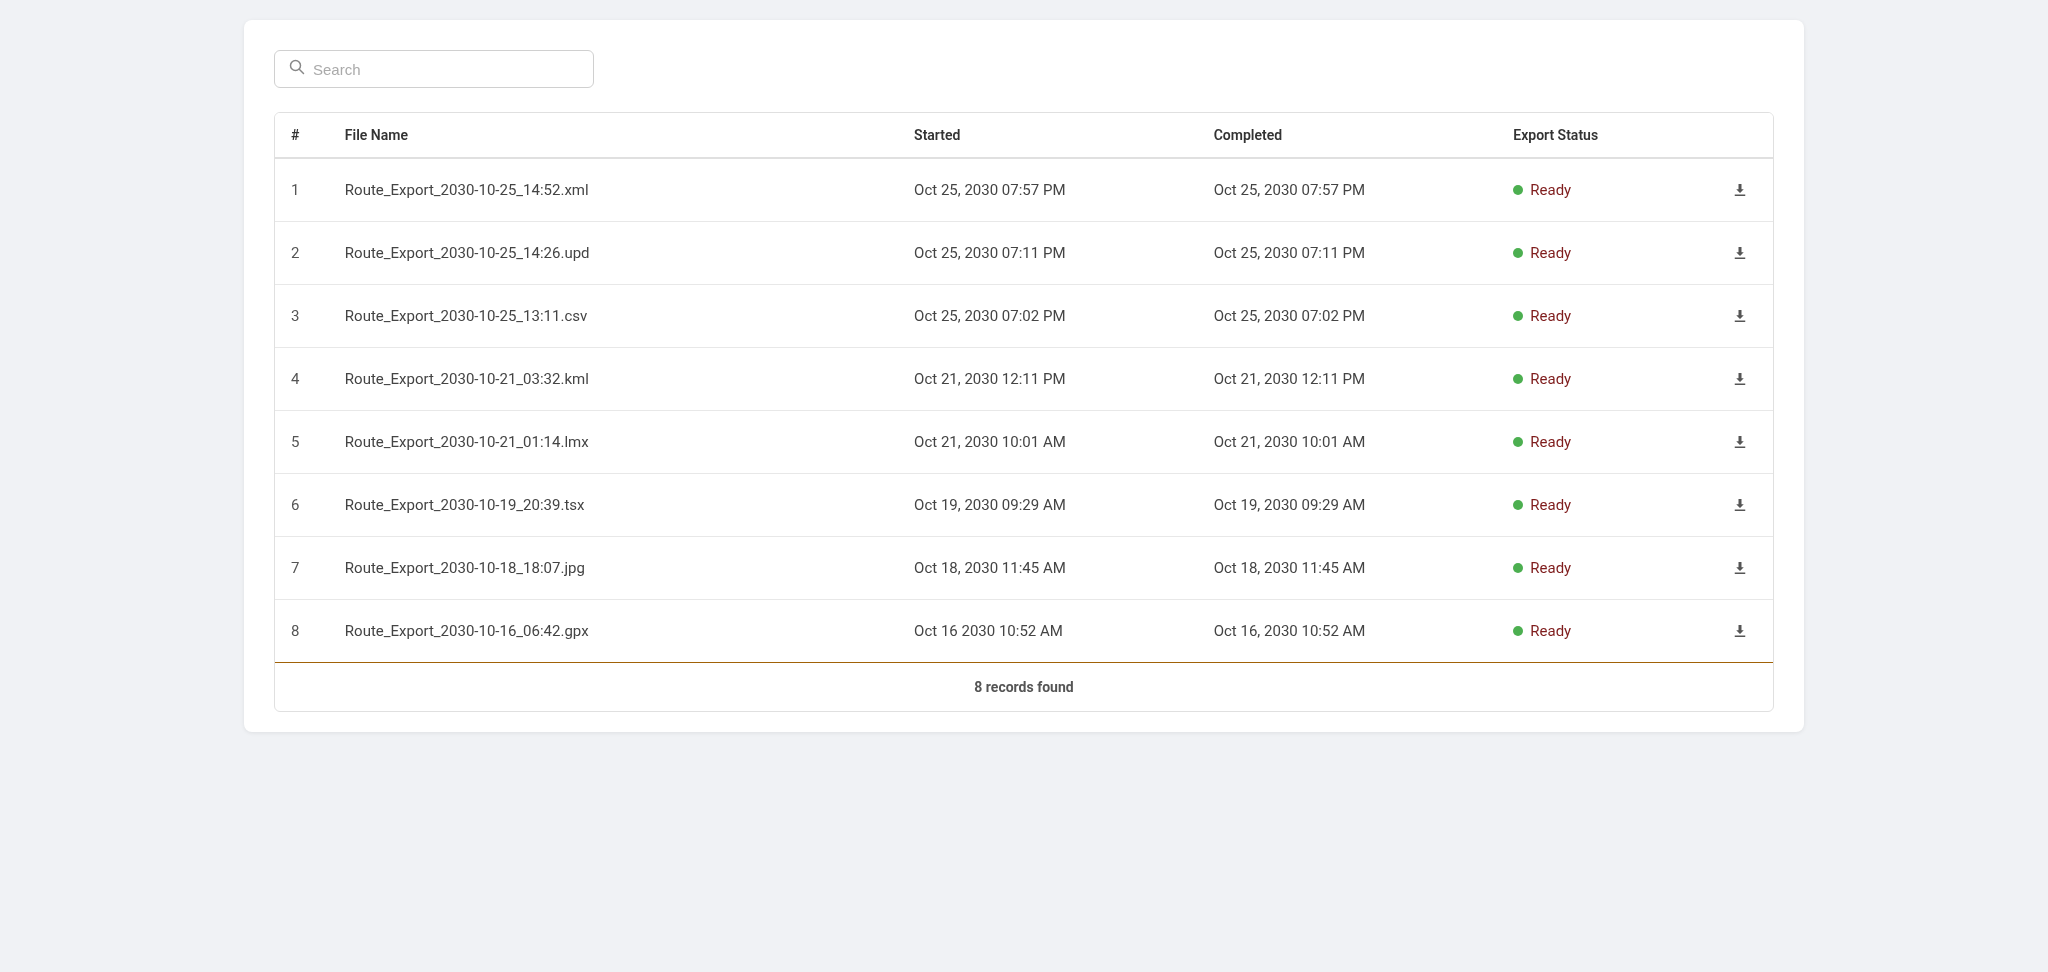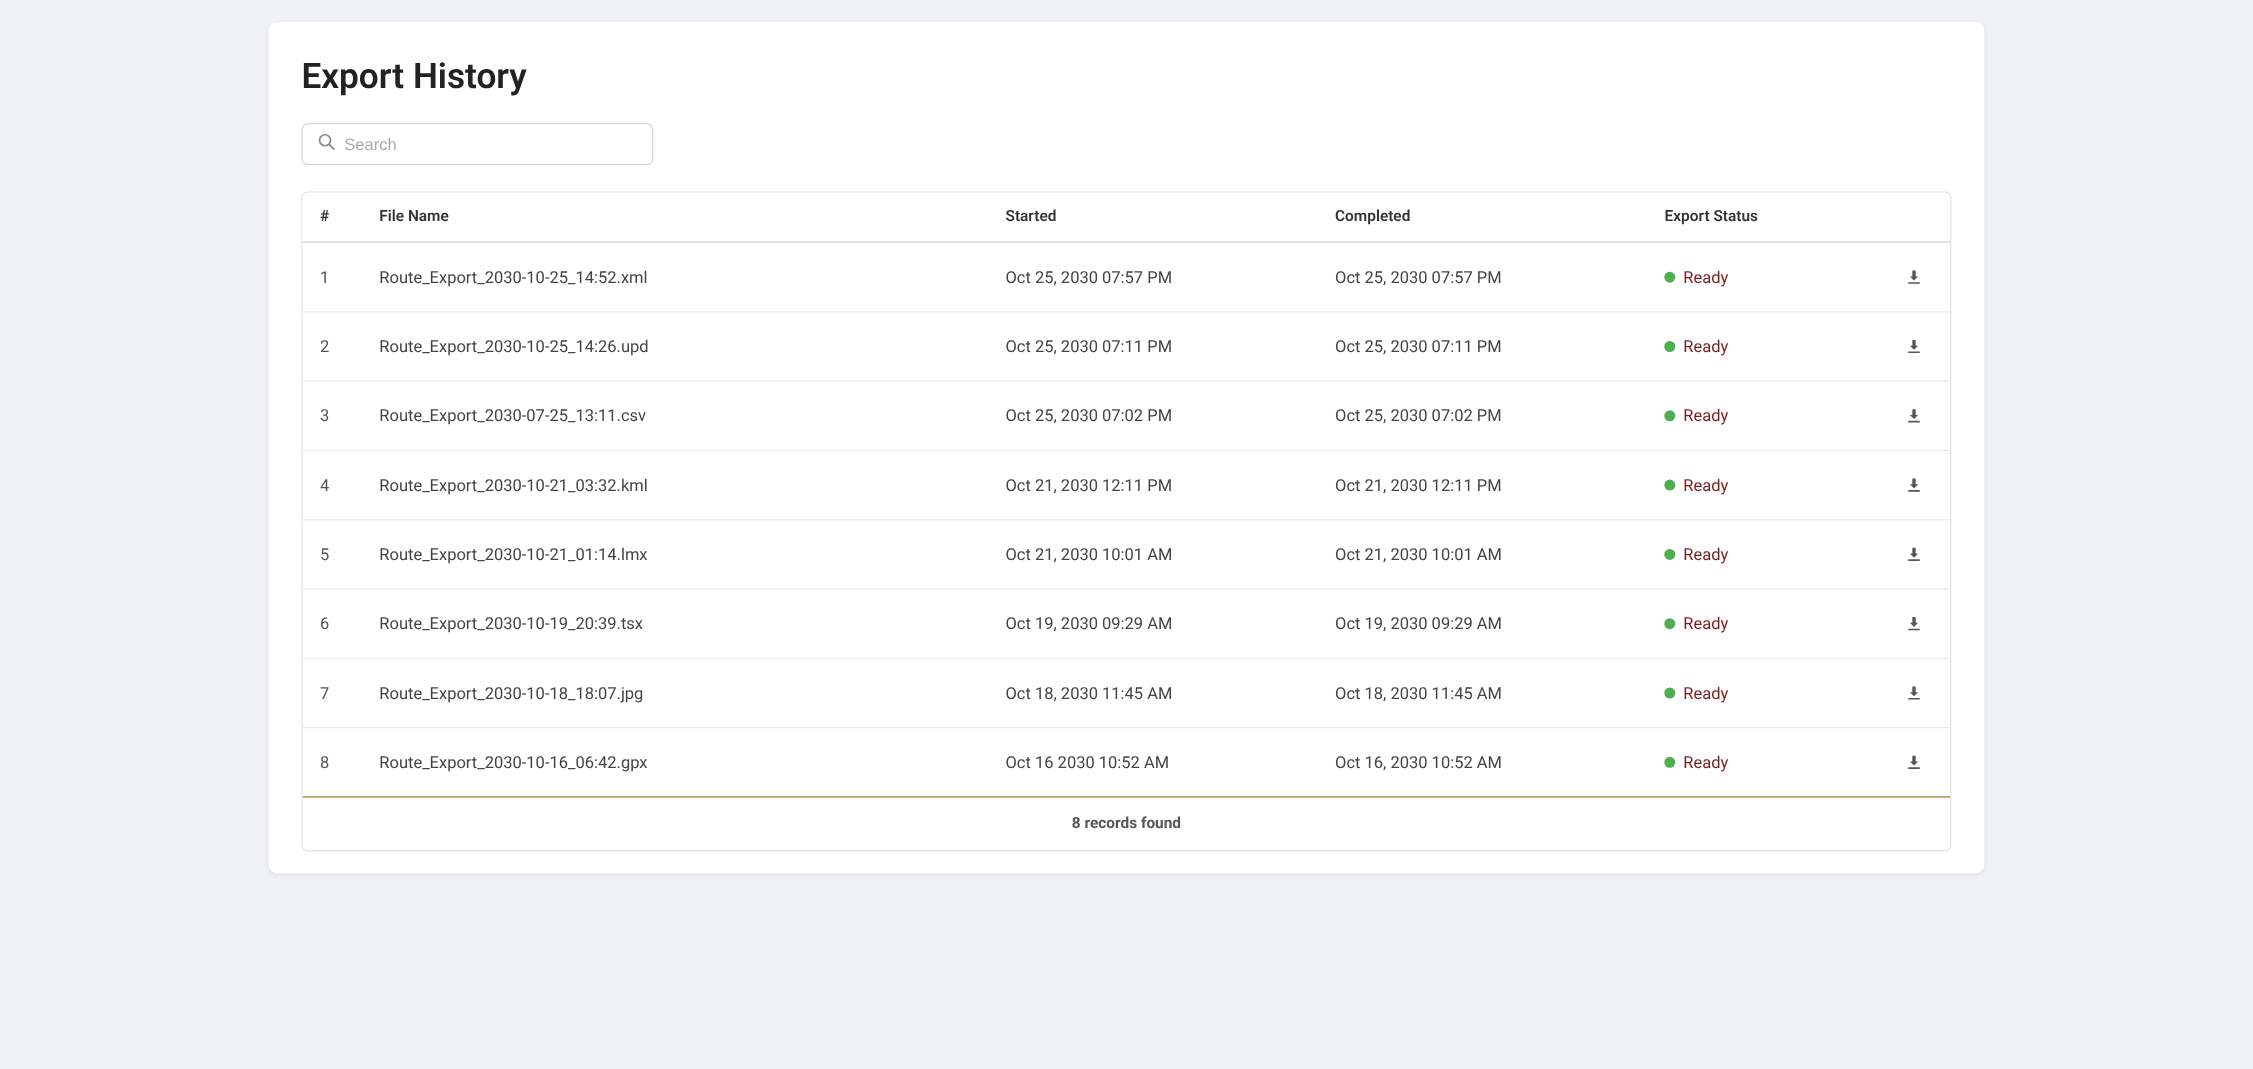--- a/index.html
+++ b/index.html
@@ -183,21 +183,20 @@
     }
 
     .footer-row td span {
       font-weight: 700;
     }
   </style>
 </head>
 <body>
 
 <div class="page-container">
-  <h1 class="page-title">Export History</h1>
 
   <div class="search-container">
     <div class="search-box">
       <span class="search-icon-wrap">
         <svg width="16" height="16" viewBox="0 0 16 16" fill="none" xmlns="http://www.w3.org/2000/svg">
           <circle cx="6.5" cy="6.5" r="5" stroke="#888" stroke-width="1.5"></circle>
           <line x1="10.5" y1="10.5" x2="14.5" y2="14.5" stroke="#888" stroke-width="1.5" stroke-linecap="round"></line>
         </svg>
       </span>
       <input class="search-input" type="text" placeholder="Search" style="">
@@ -252,21 +251,21 @@
               <button class="download-btn">
                 <svg class="download-icon-svg" viewBox="0 0 24 24" xmlns="http://www.w3.org/2000/svg">
       <path d="M12 16l-5-5h3V4h4v7h3l-5 5z"></path>
       <path d="M5 18h14v2H5z"></path>
     </svg>
               </button>
             </td>
           </tr>
           <tr>
             <td>3</td>
-            <td>Route_Export_2030-07-25_13:11.csv</td>
+            <td>Route_Export_2030-10-25_13:11.csv</td>
             <td>Oct 25, 2030 07:02 PM</td>
             <td>Oct 25, 2030 07:02 PM</td>
             <td>
               <div class="status-cell">
                 <span class="status-dot" style="background: rgb(76, 175, 80);"></span>
                 <span class="status-label">Ready</span>
               </div>
             </td>
             <td style="text-align: center;">
               <button class="download-btn">

